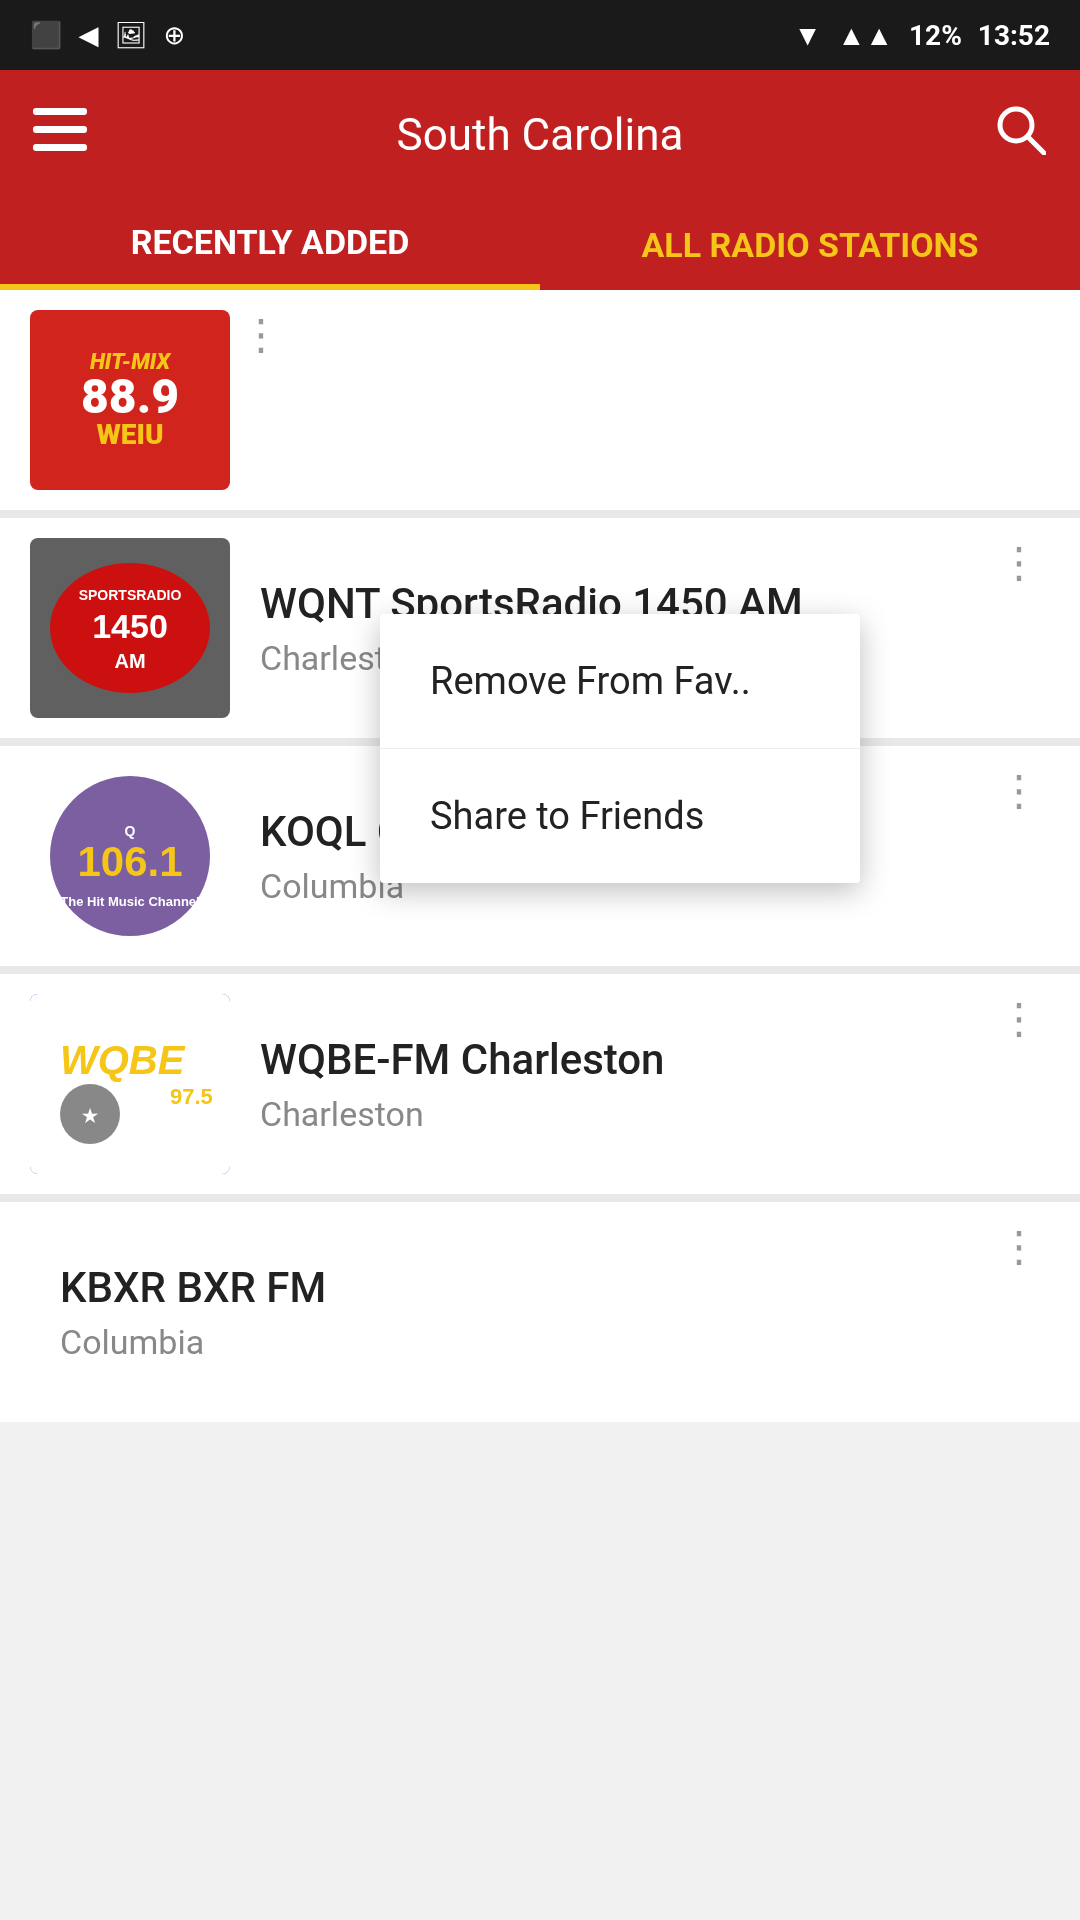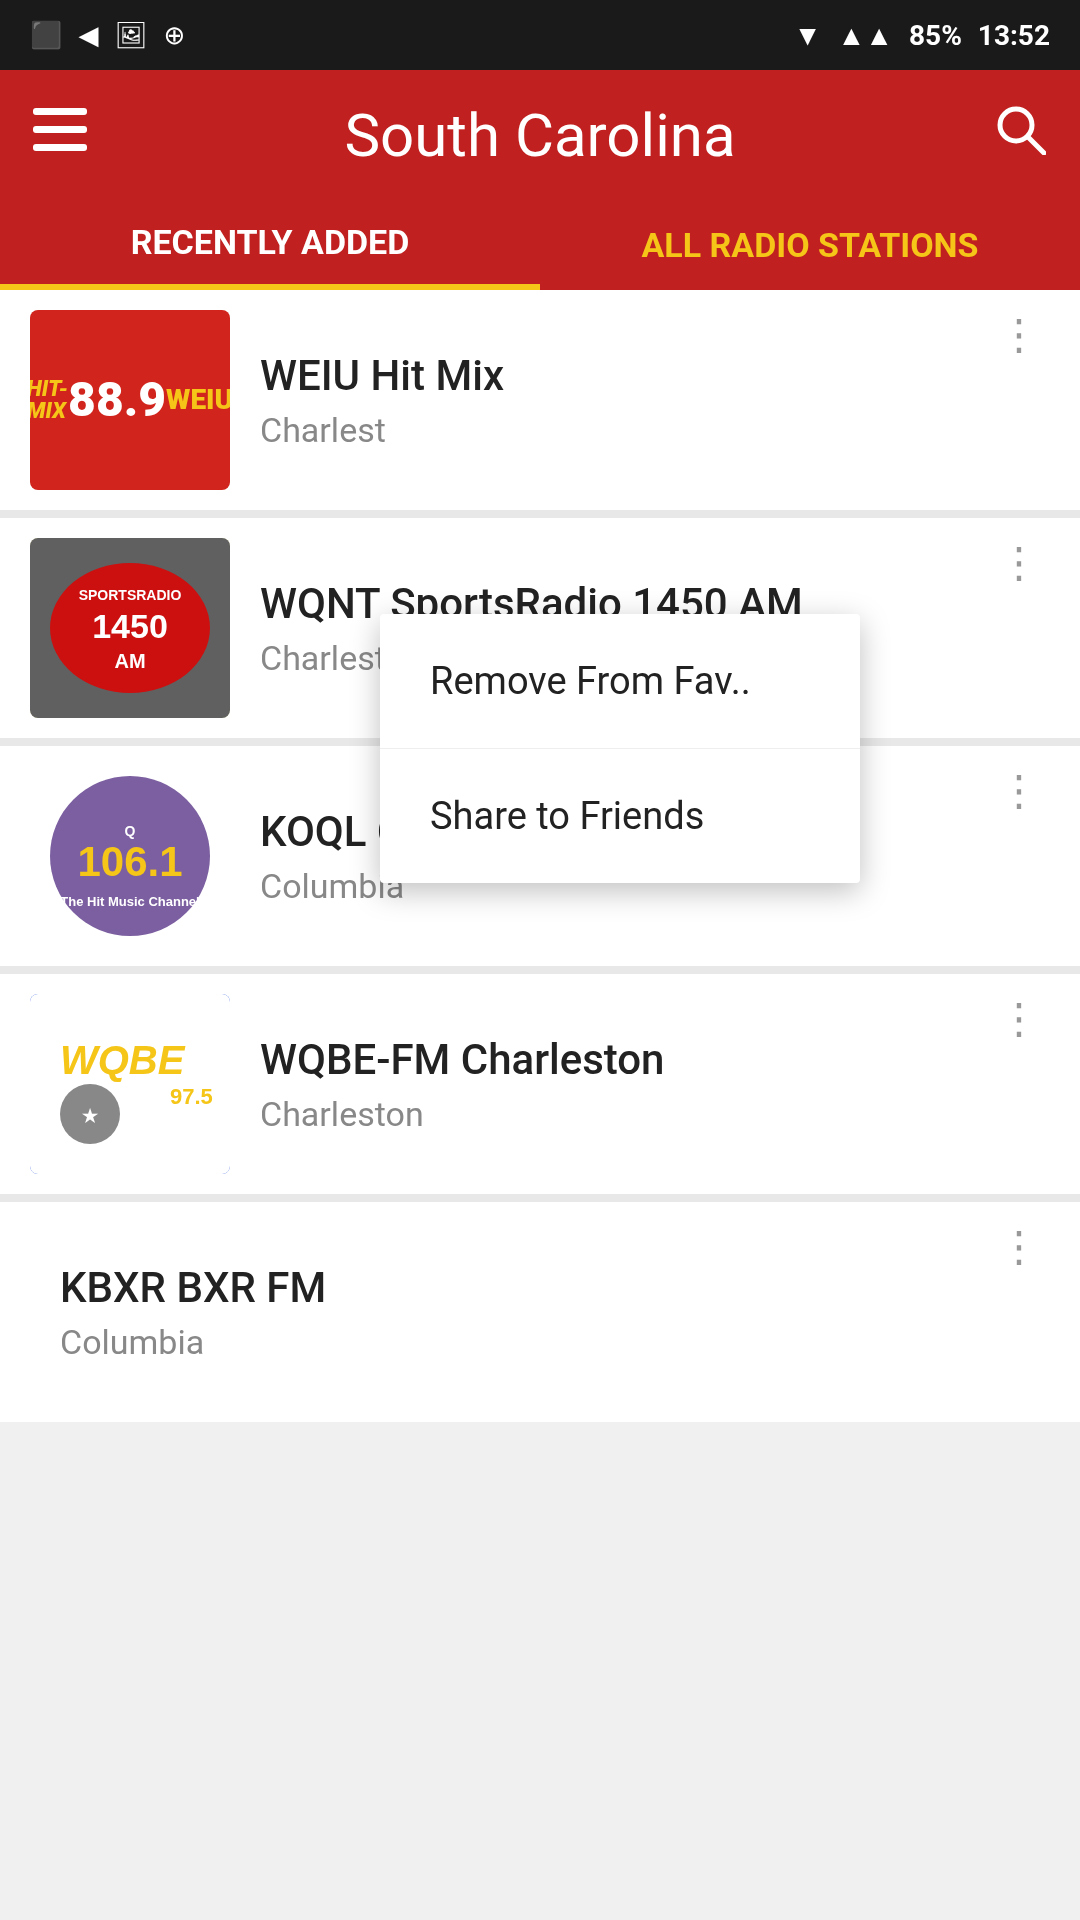--- a/index.html
+++ b/index.html
@@ -47,21 +47,21 @@
       height: 130px;
       background: #c0201f;
       display: flex;
       align-items: center;
       padding: 0 30px;
       gap: 30px;
     }
     .app-bar-title {
       flex: 1;
       color: white;
-      font-size: 60px;
+      font-size: 44px;
       font-weight: 400;
       text-align: center;
     }
     .hamburger-icon, .search-icon-btn {
       color: white;
       font-size: 48px;
       cursor: pointer;
       width: 60px;
       text-align: center;
     }
@@ -151,20 +151,21 @@
 
     
     .logo-weiu {
       background: #d0241c;
     }
     .logo-weiu-inner {
       background: #d0241c;
       width: 100%;
       height: 100%;
       display: flex;
+      flex-direction: column;
       align-items: center;
       justify-content: center;
       padding: 10px;
     }
     .logo-hitmix-text {
       color: #f5c518;
       font-size: 22px;
       font-weight: 900;
       font-style: italic;
       line-height: 1;
@@ -228,21 +229,21 @@
 <div class="status-bar">
   <div class="status-bar-left">
     <span class="status-icon">⬛</span>
     <span class="status-icon">◀</span>
     <span class="status-icon">🖼</span>
     <span class="status-icon">⊕</span>
   </div>
   <div class="status-bar-right">
     <span>▼</span>
     <span>▲▲</span>
-    <span>85%</span>
+    <span>12%</span>
     <span>13:52</span>
   </div>
 </div>
 
 <div class="app-bar">
   <div class="hamburger-icon">
     <svg width="54" height="44" viewBox="0 0 54 44">
       <rect y="0" width="54" height="7" rx="3" fill="white"></rect>
       <rect y="18" width="54" height="7" rx="3" fill="white"></rect>
       <rect y="36" width="54" height="7" rx="3" fill="white"></rect>
@@ -268,24 +269,20 @@
 
 <div class="content-area">
 
   <div class="station-card">
     <div class="station-logo logo-weiu">
       <div class="logo-weiu-inner">
         <div class="logo-hitmix-text">HIT-MIX</div>
         <div class="logo-freq-big">88.9</div>
         <div class="logo-call-sign">WEIU</div>
       </div>
-    </div>
-    <div class="station-info">
-      <div class="station-name">WEIU Hit Mix</div>
-      <div class="station-city">Charlest</div>
     </div>
     <div class="more-btn">⋮</div>
   </div>
 
   <div class="context-menu">
     <div class="context-menu-item">Remove From Fav..</div>
     <div class="context-menu-item">Share to Friends</div>
   </div>
 
   <div class="station-card">

